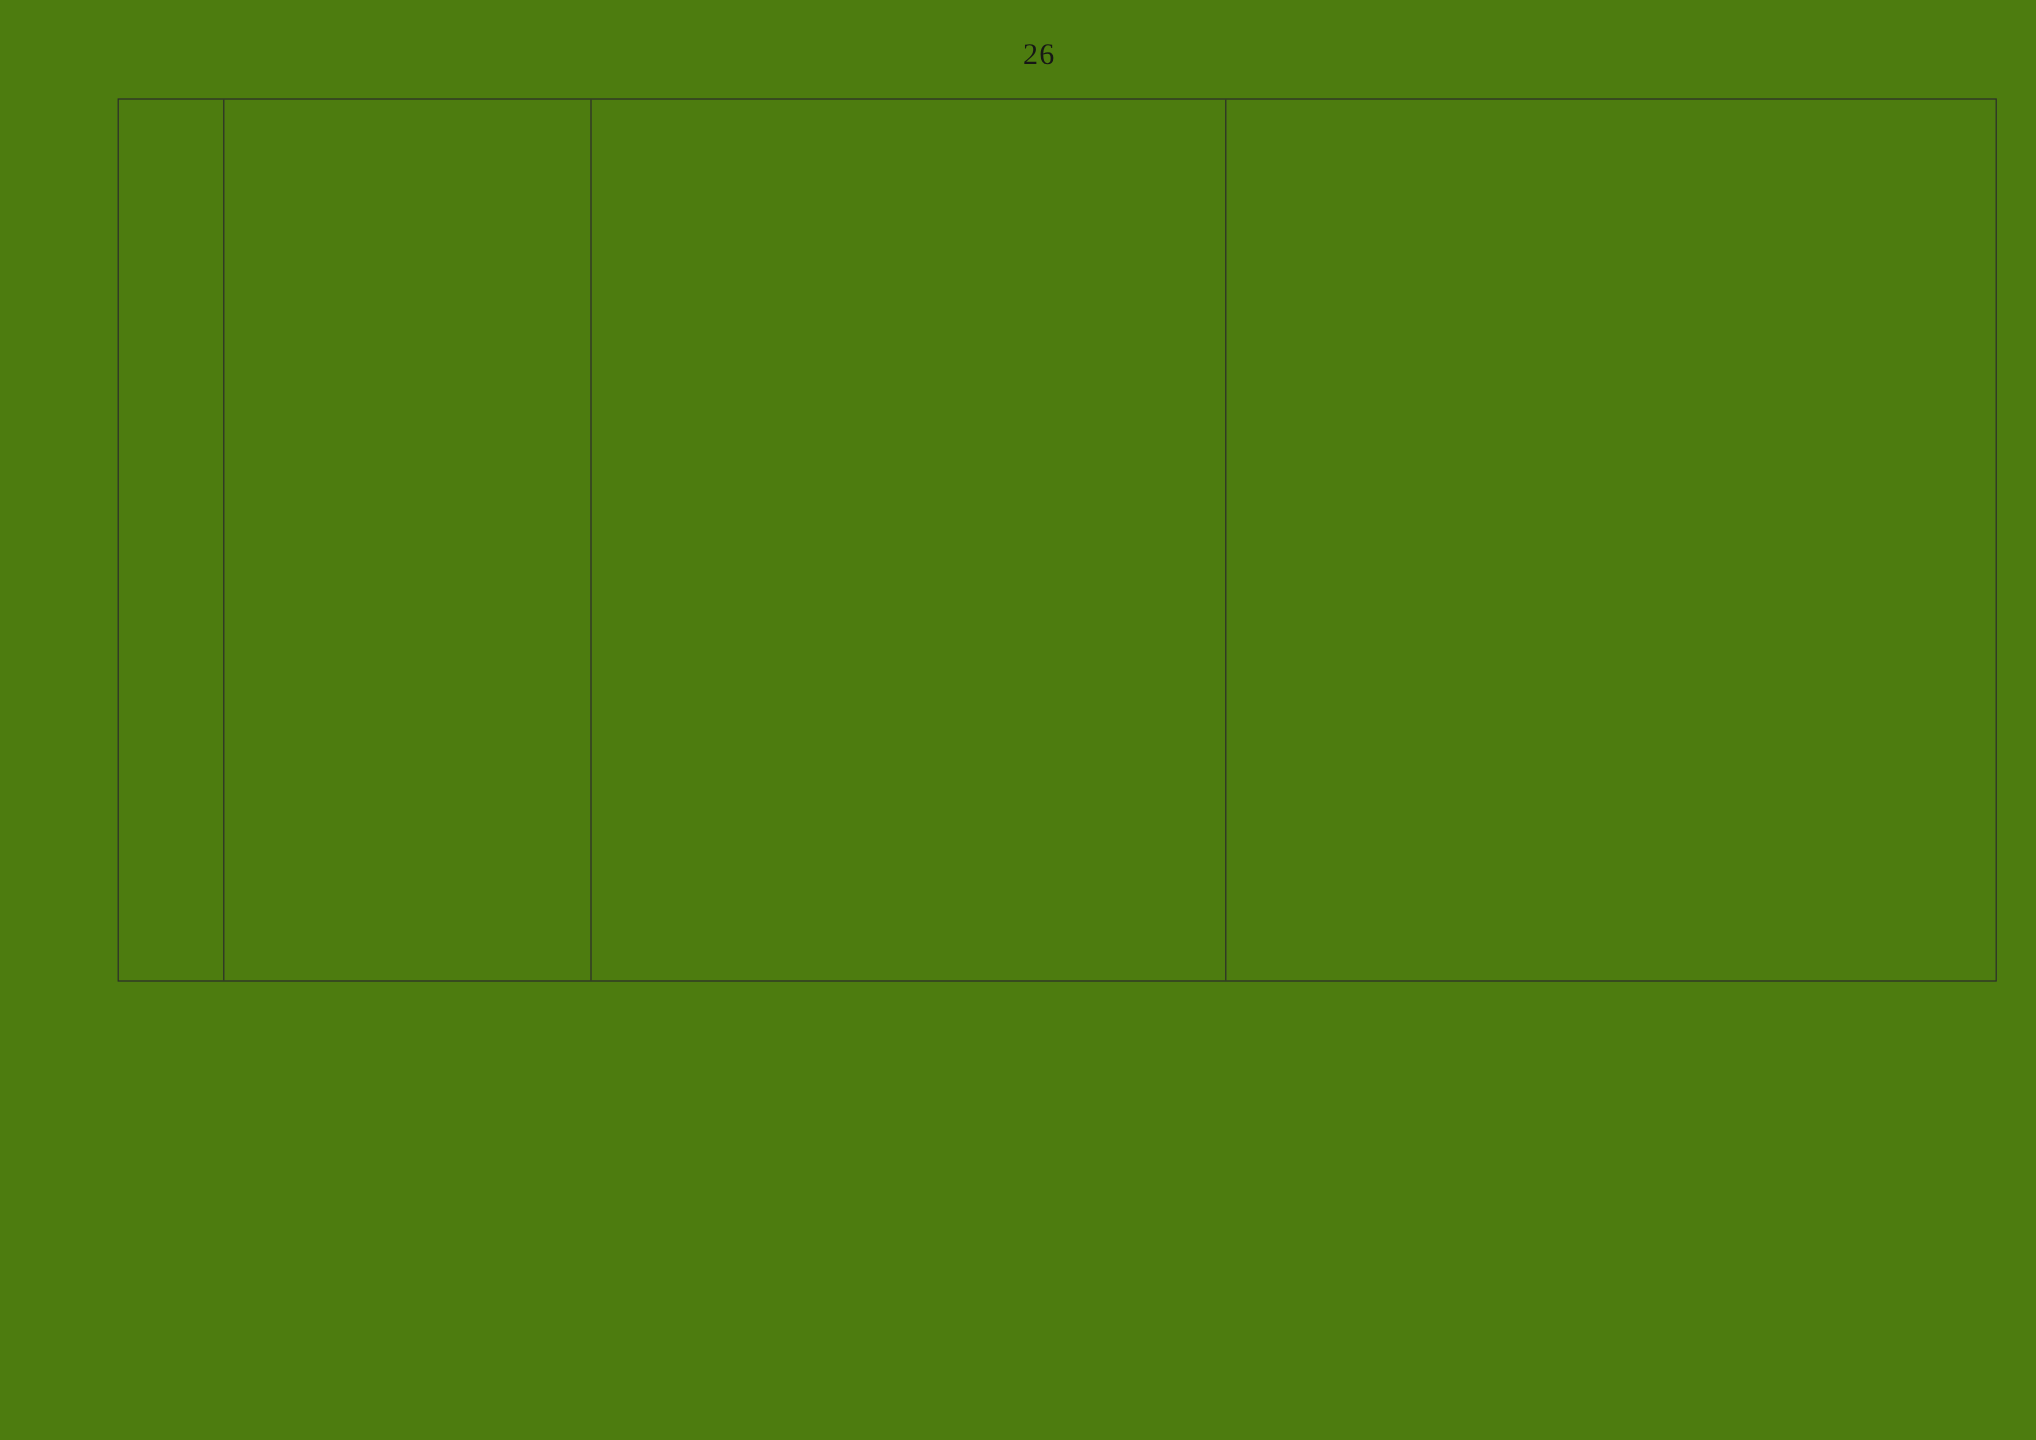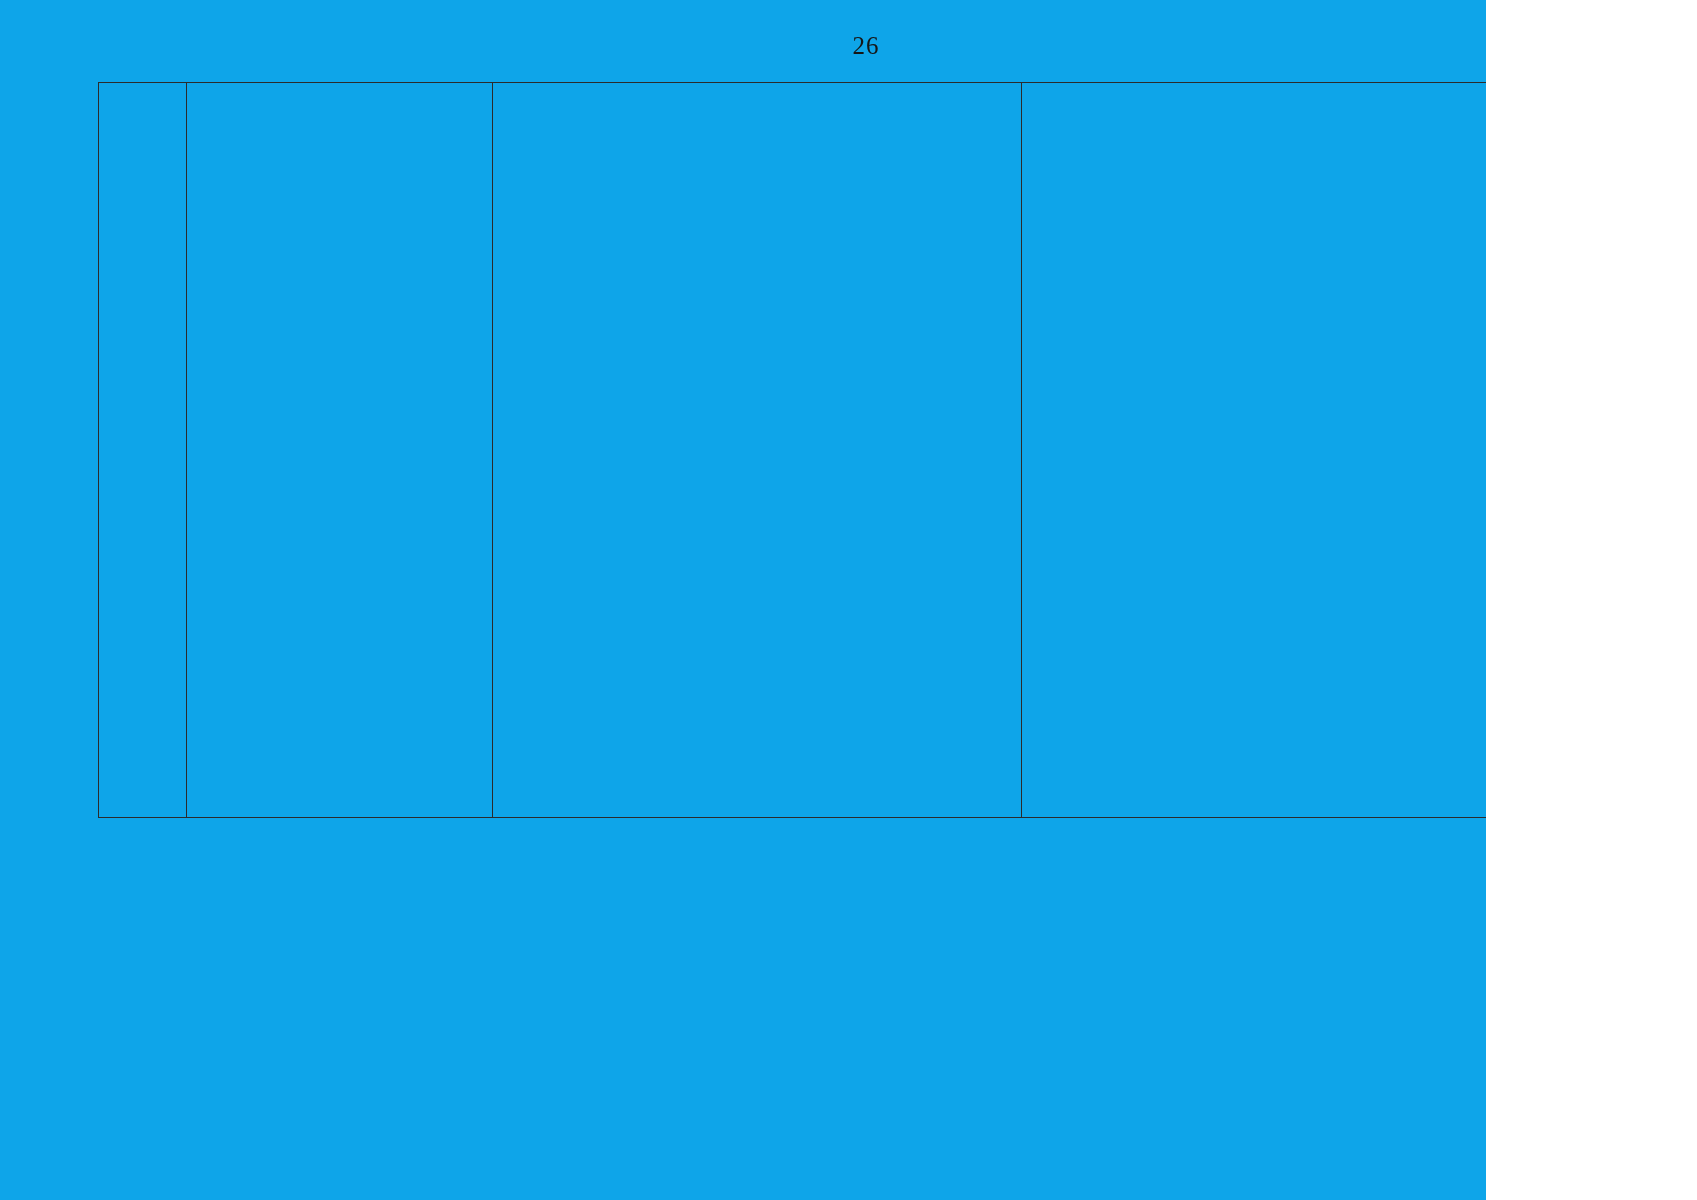--- a/index.html
+++ b/index.html
@@ -1,17 +1,17 @@
 <!DOCTYPE html>
 <html><head>
 <meta charset="utf-8">
 <style>
   html,body{margin:0;padding:0;background:#ffffff;}
   #page{
-    position:relative;width:1486px;height:1200px;background:#0ea5e9;
+    position:relative;width:1697px;height:1200px;background:#4d7c0f;
     overflow:hidden;font-family:"Liberation Serif","DejaVu Serif",serif;color:#111;
   }
   #page-number{
     position:absolute;left:844px;top:32px;width:44px;text-align:center;
     font-size:25px;letter-spacing:1px;color:#161616;
   }
   #doc-table{
     position:absolute;left:98px;top:82px;width:1566px;height:736px;
     border:1px solid #2b2b2b;box-sizing:border-box;display:flex;
   }

